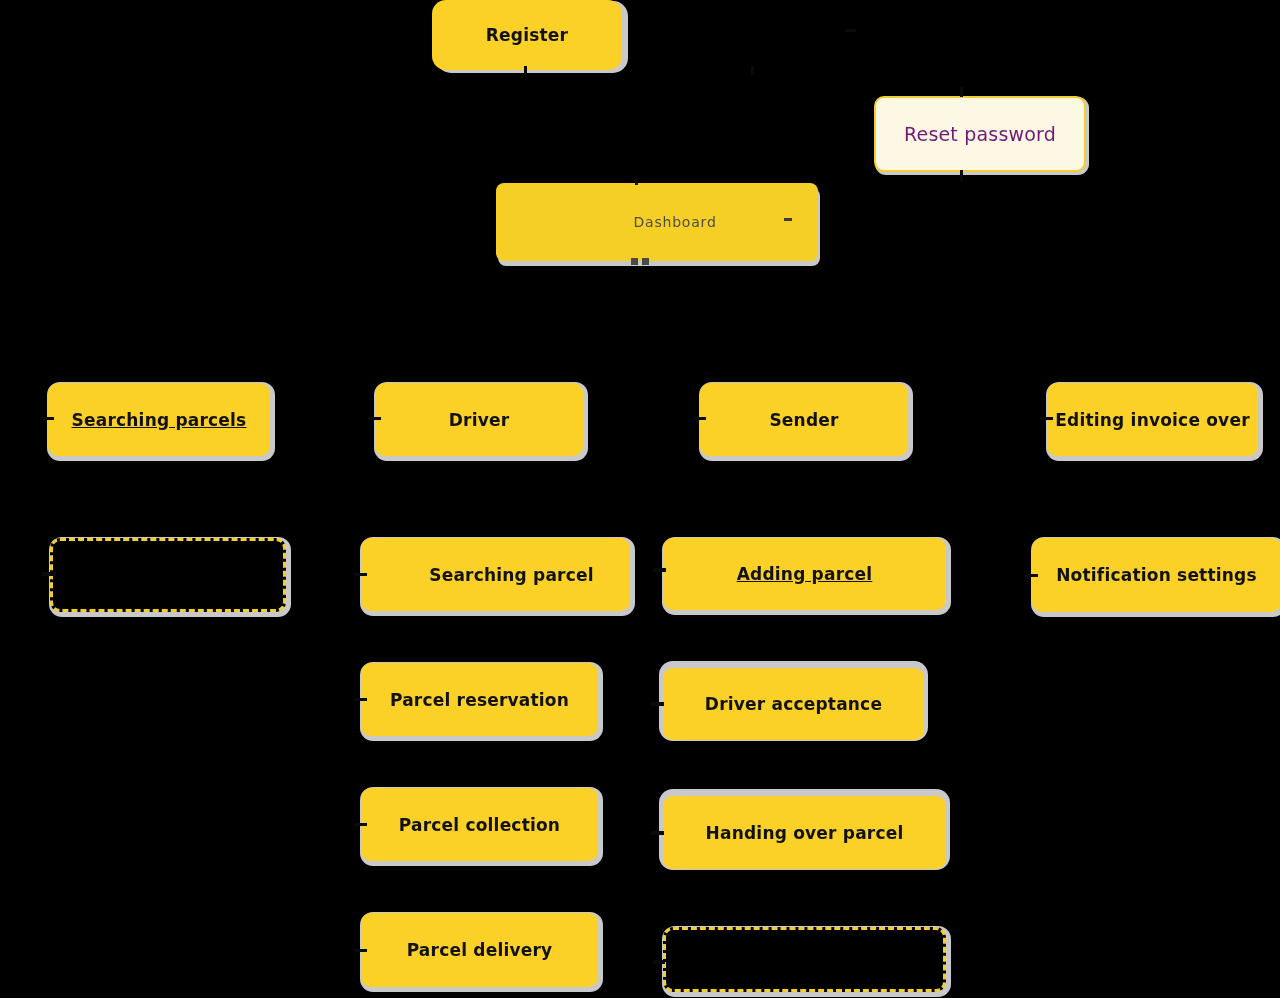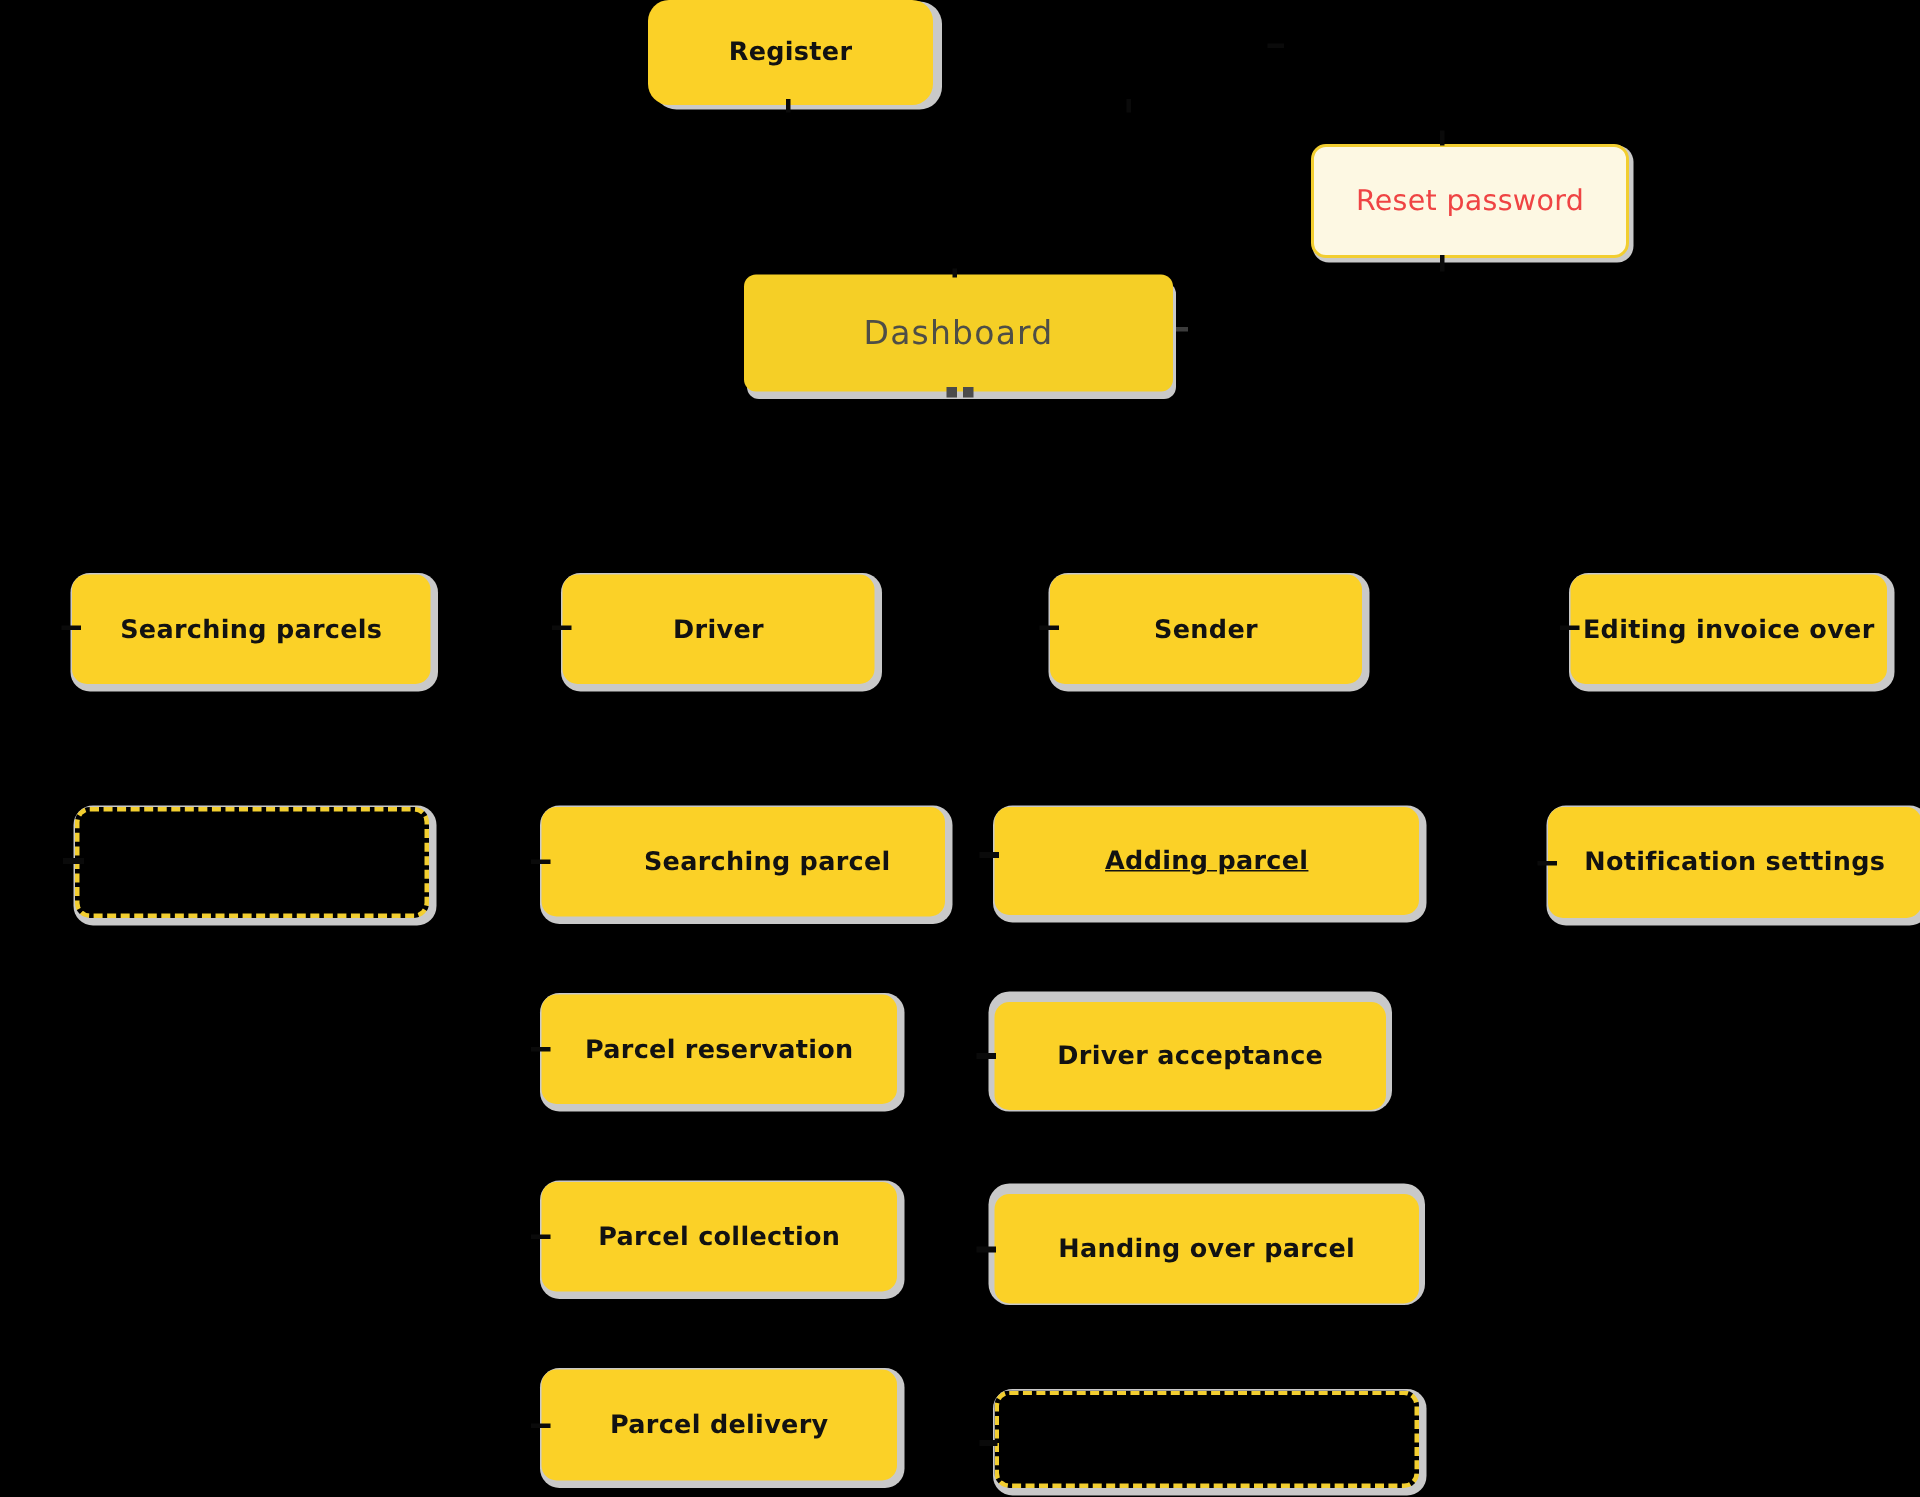--- a/index.html
+++ b/index.html
@@ -10,38 +10,38 @@
   .node{
     position:absolute;display:flex;align-items:center;justify-content:center;
     background:#FBD127;color:#121212;font-weight:700;font-size:17px;
     border-radius:10px;box-shadow:2px 2px 0 3px #C9C9C9;text-align:center;
     letter-spacing:.2px;cursor:default;
   }
   .node.top{border-radius:14px;box-shadow:5px 2px 0 1px #C9C9C9;}
   .node.heavy-top{box-shadow:0 -3px 0 4px #C9C9C9;}
   .node.outline{
     background:#FDF8E3;border:2px solid #F2CE30;border-radius:10px;
-    font-weight:500;font-size:19px;color:#ef4444;letter-spacing:.2px;
+    font-weight:500;font-size:19px;color:#701a75;letter-spacing:.2px;
     box-shadow:2px 2px 0 1px #C9C9C9;
   }
   .node.dashboard{
-    background:#F5CF26;border-radius:8px;font-weight:400;font-size:22px;
-    color:#4E4E47;letter-spacing:.8px;box-shadow:2px 5px 0 0 #C9C9C9;
+    background:#F5CF26;border-radius:8px;font-weight:400;font-size:14px;
+    color:#4E4E47;letter-spacing:.8px;box-shadow:2px 5px 0 0 #C9C9C9;padding-left:36px;
   }
   .node.dashed{
     background:#000;border:3px dashed #F2CE30;border-radius:10px;
     box-shadow:2px 2px 0 3px #C9C9C9;
   }
   .stub{position:absolute;background:#0a0a0a;}
   
   #n-register{left:432px;top:0;width:190px;height:70px;}
   #n-login{left:659px;top:0;width:188px;height:70px;}
   #n-reset{left:874px;top:96px;width:208px;height:72px;}
   #n-dashboard{left:496px;top:183px;width:286px;height:78px;}
-  #n-searching-parcels{left:48px;top:383px;width:239px;height:73px;}
+  #n-searching-parcels{left:48px;top:383px;width:222px;height:73px;text-decoration:underline;}
   #n-driver{left:375px;top:383px;width:208px;height:73px;}
   #n-sender{left:700px;top:383px;width:208px;height:73px;}
   #n-editing-invoice{left:1047px;top:383px;width:211px;height:73px;}
   #n-dashed-1{left:50px;top:538px;width:230px;height:68px;}
   #n-searching-parcel{left:361px;top:538px;width:237px;height:73px;padding-left:32px;}
   #n-adding-parcel{left:663px;top:538px;width:283px;height:72px;text-decoration:underline;}
   #n-notification{left:1032px;top:538px;width:249px;height:74px;}
   #n-parcel-reservation{left:361px;top:663px;width:237px;height:73px;}
   #n-driver-acceptance{left:663px;top:668px;width:261px;height:72px;}
   #n-parcel-collection{left:361px;top:788px;width:237px;height:73px;}

